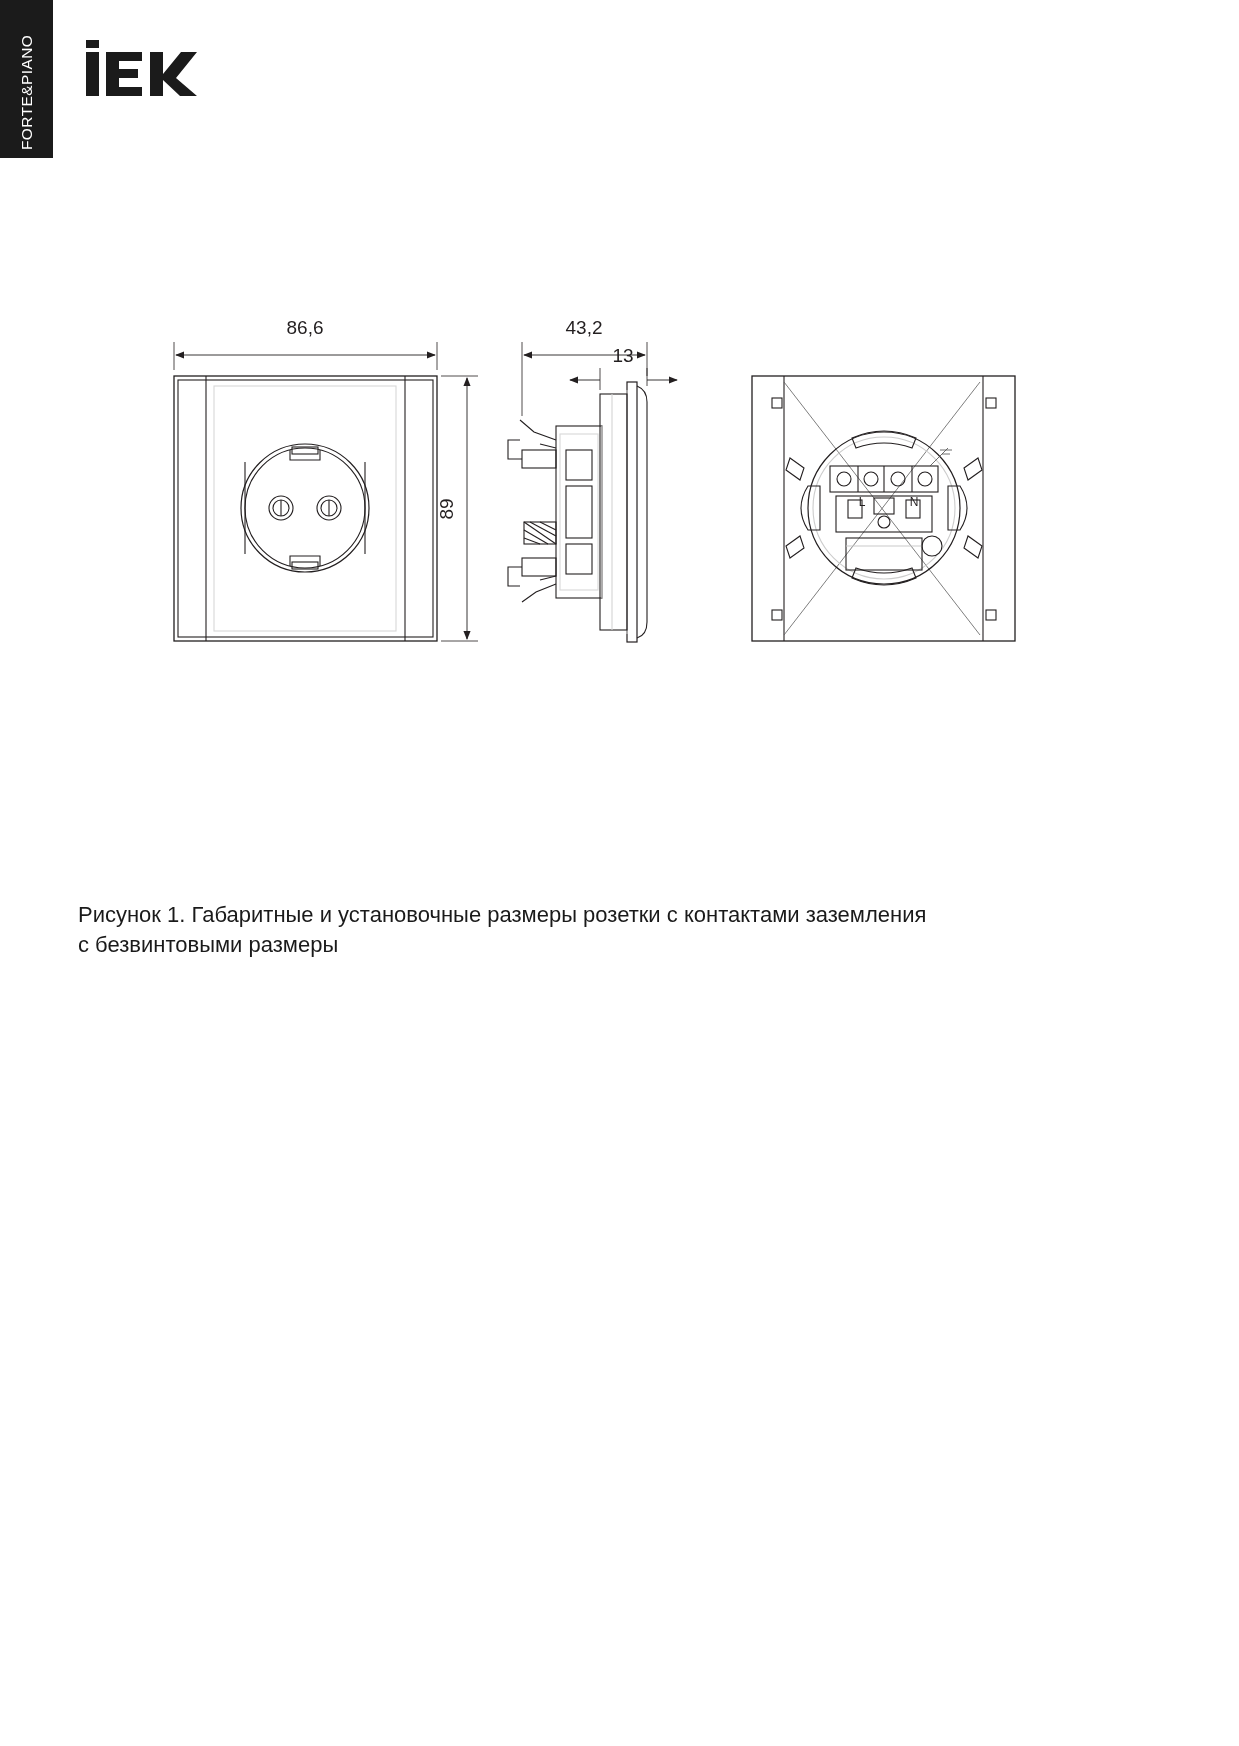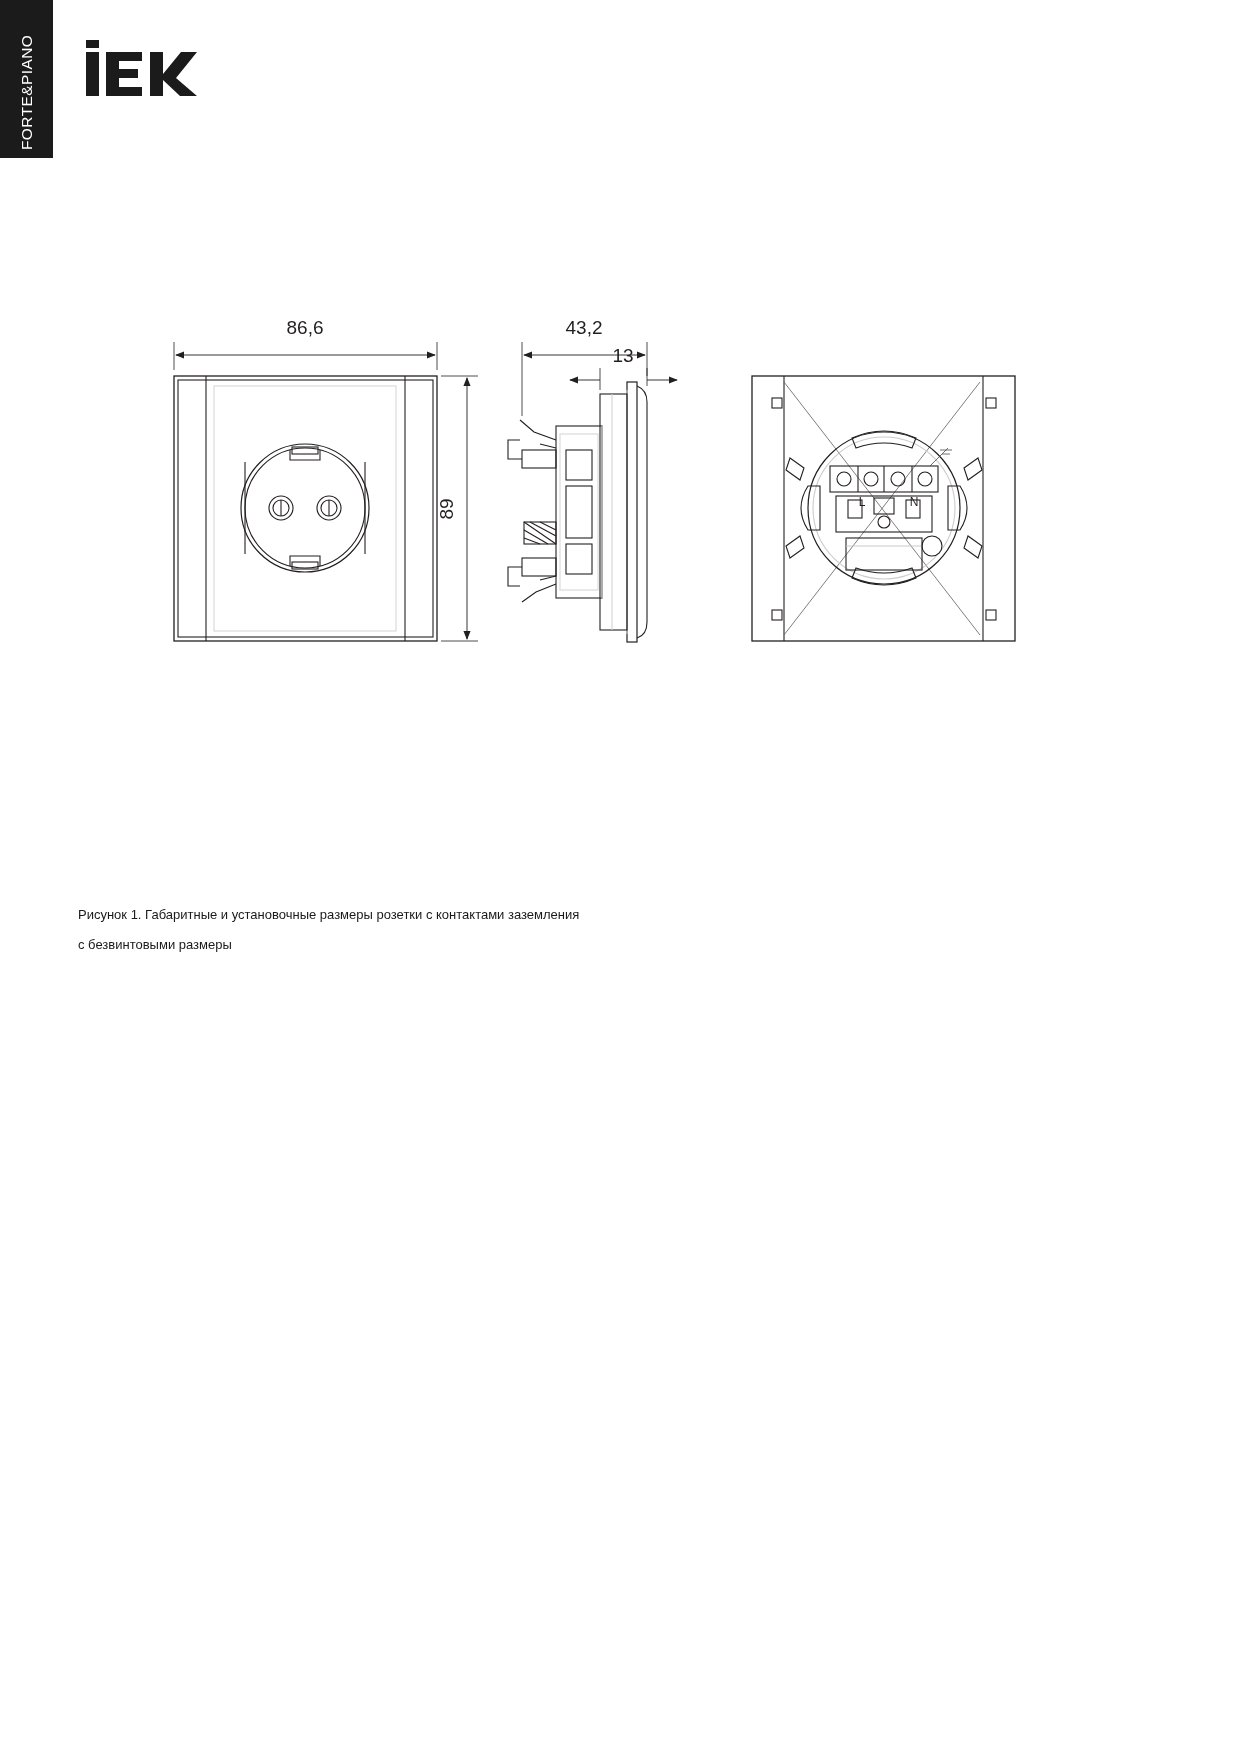--- a/index.html
+++ b/index.html
@@ -60,21 +60,21 @@
     width: 1239px;
     height: 400px;
   }
 
   
   .caption {
     position: absolute;
     left: 78px;
     top: 900px;
     width: 1010px;
-    font-size: 13px;
+    font-size: 22px;
     line-height: 30px;
     color: #1a1a1a;
     font-family: "Liberation Sans", sans-serif;
   }
 
   svg { display: block; }
   text { font-family: "Liberation Sans", sans-serif; }
 </style>
 </head>
 <body>

